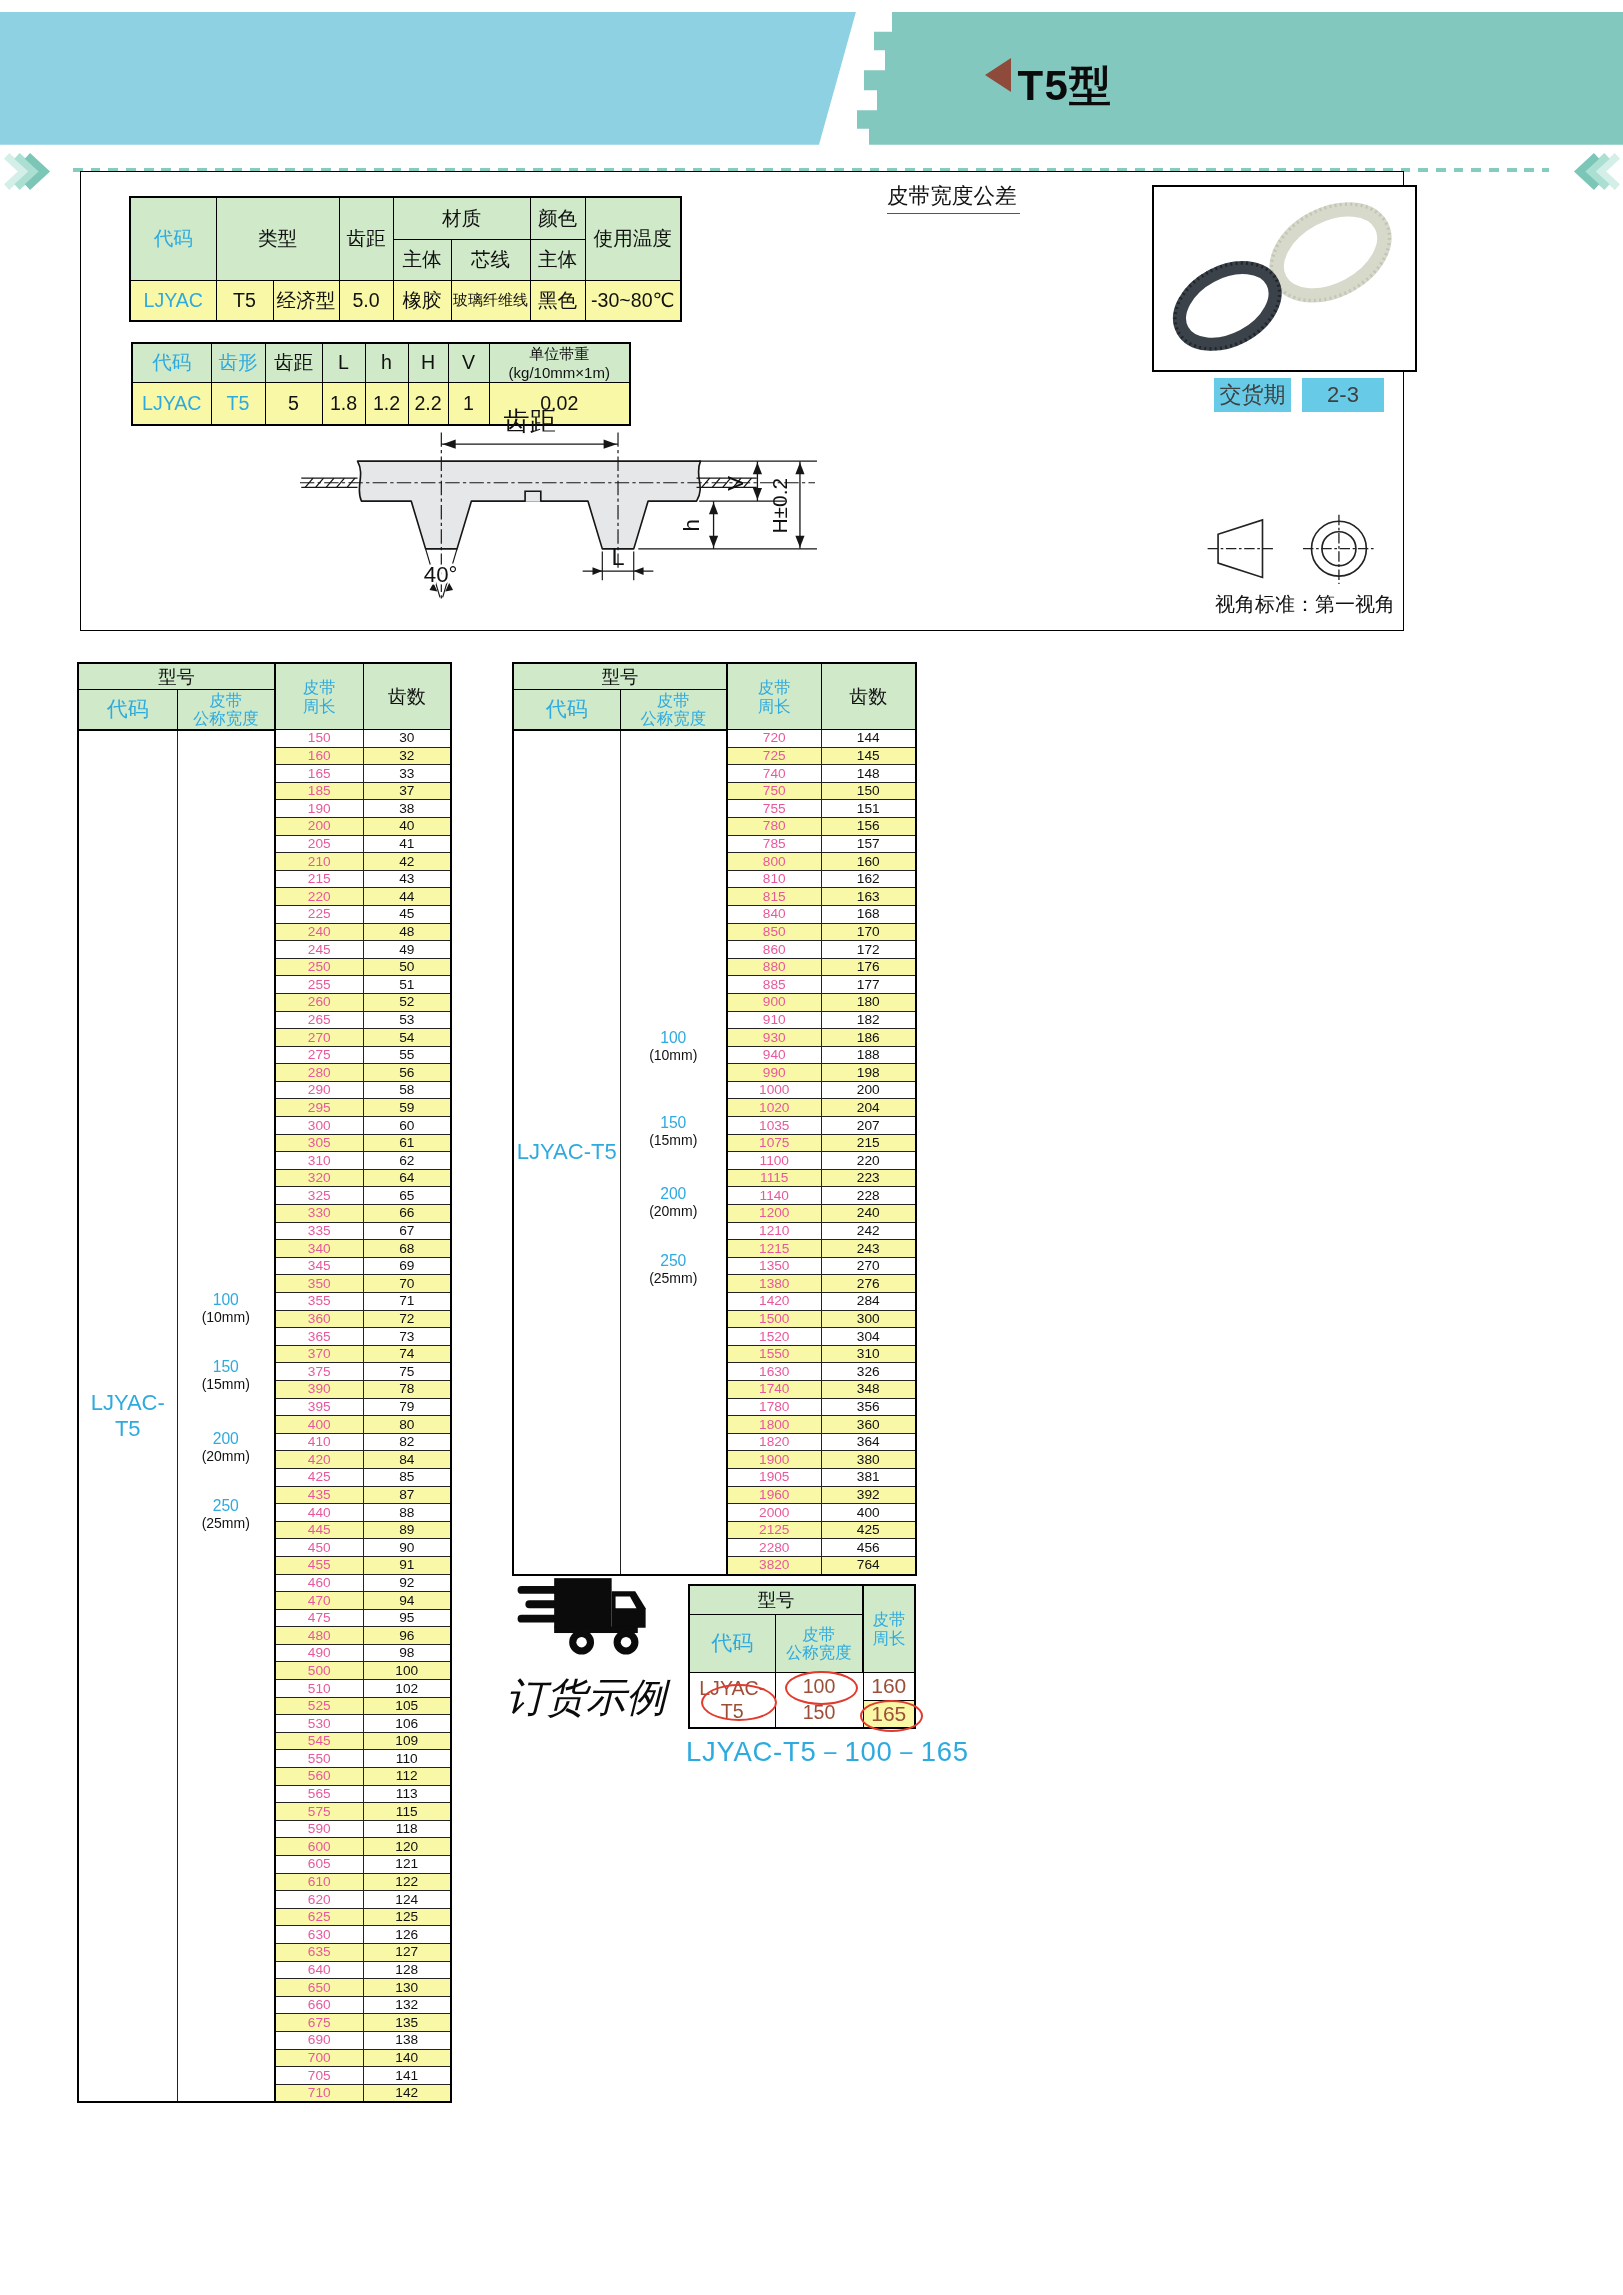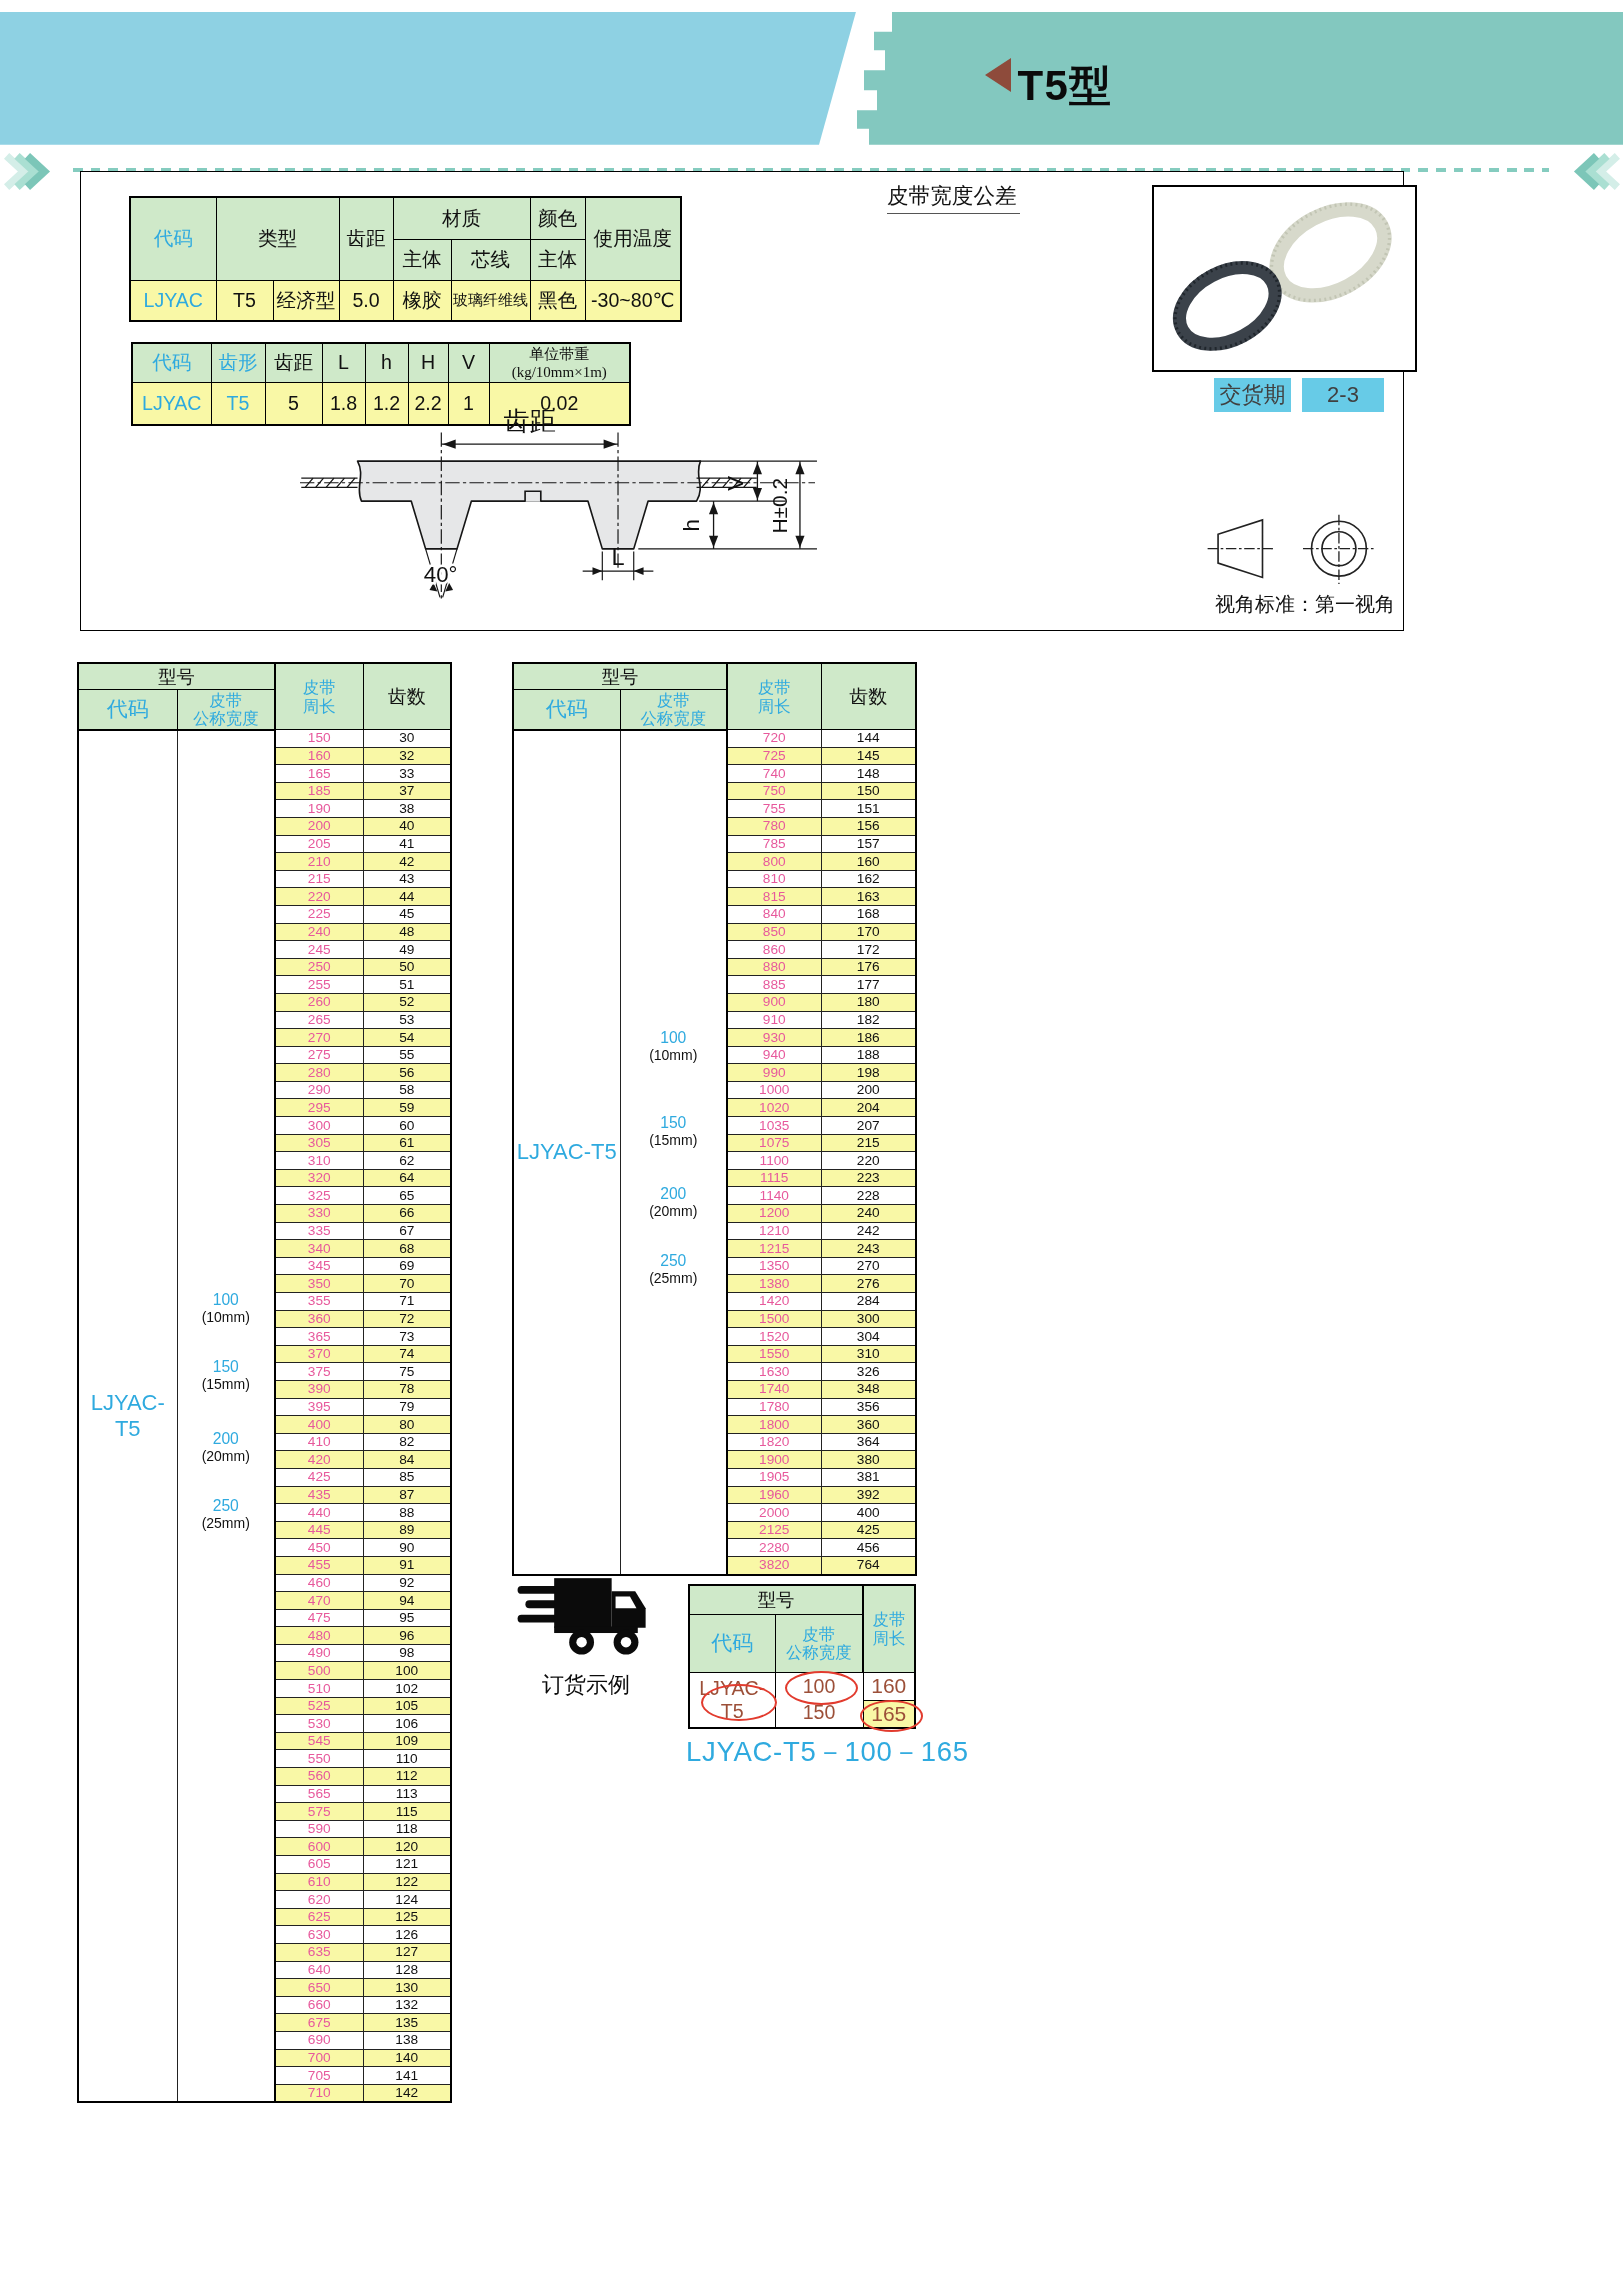--- a/index.html
+++ b/index.html
@@ -28,21 +28,21 @@
 
   
   .content-box{left:80px;top:171px;width:1322px;height:458px;border:1.3px solid #000;background:#fff;}
 
   
   table{border-collapse:collapse;table-layout:fixed;}
   .spec{position:absolute;border:2.6px solid #000;background:#fff;}
   .spec th{background:#cfe9c9;border:1.3px solid #000;text-align:center;font-weight:normal;font-size:19.6px;padding:0;}
   .spec td{background:#f9f8a6;border:1.3px solid #000;text-align:center;font-size:19.6px;padding:0;}
   .cyan{color:#2faadf;}
-  .small-h{font-size:15px !important;font-family:Liberation Serif, serif;}
+  .small-h{font-size:15px !important;}
 
   .tol-title{left:887px;top:181px;font-size:21.6px;color:#111;border-bottom:1.3px solid #555;padding:0 3.9px 2.6px 0;}
   .tol{position:absolute;border:2px solid #000;}
   .tol th{background:#cfe9c9;border:1.3px solid #000;font-weight:normal;font-size:22px;}
   .tol td{background:#f9f8a6;border:1.3px solid #000;text-align:center;font-size:22px;}
 
   
   .photo-box{left:1152px;top:185px;width:261px;height:183px;border:2px solid #000;background:#fff;}
   .badge{top:378px;height:34px;background:#67cbe7;color:#404040;font-size:22px;
      display:flex;align-items:center;justify-content:center;}
@@ -61,21 +61,21 @@
   td.dcell{height:16.6px;border:1px solid #222;font-size:13.7px;text-align:center;padding:0;line-height:1;background:#fff;}
   td.len-cell{color:#e7599c;border-left:2px solid #000 !important;}
   tbody tr:nth-child(even) td.dcell{background:#f9f8a6;}
   td.code-cell,td.width-cell{border:1px solid #222;background:#fff;position:relative;vertical-align:middle;padding:0;}
   .code-text{color:#2faadf;font-size:22px;text-align:center;letter-spacing:0px;}
   .wlabel{position:absolute;left:0;width:100%;text-align:center;line-height:1.15;}
   .wnum{color:#2faadf;font-size:15.7px;}
   .wmm{color:#111;font-size:14px;}
 
   
-  .order-label{left:504px;top:1670px;width:164px;text-align:center;font-size:22px;color:#0b0b0b;}
+  .order-label{left:504px;top:1670px;width:164px;text-align:center;font-size:40px;color:#0b0b0b;font-style:italic;}
   .ex-table{position:absolute;left:688px;top:1584px;border:2px solid #000;background:#fff;}
   .ex-table th{background:#cfe9c9;border:1.3px solid #000;font-weight:normal;padding:0;}
   .ex-table td{border:1.3px solid #000;text-align:center;padding:0;background:#fff;}
   .brown{color:#9c4f38;}
   .ex-len-b{background:#f9f8a6 !important;}
   .model-string{left:686px;top:1734px;font-size:27.5px;color:#2faadf;letter-spacing:0.7px;white-space:nowrap;}
   .red-ellipse{position:absolute;border:2px solid #e23b2e;border-radius:50%;}
 
   .proj-note{left:1195px;top:591px;width:220px;text-align:center;font-size:20px;color:#111;}
 </style>

